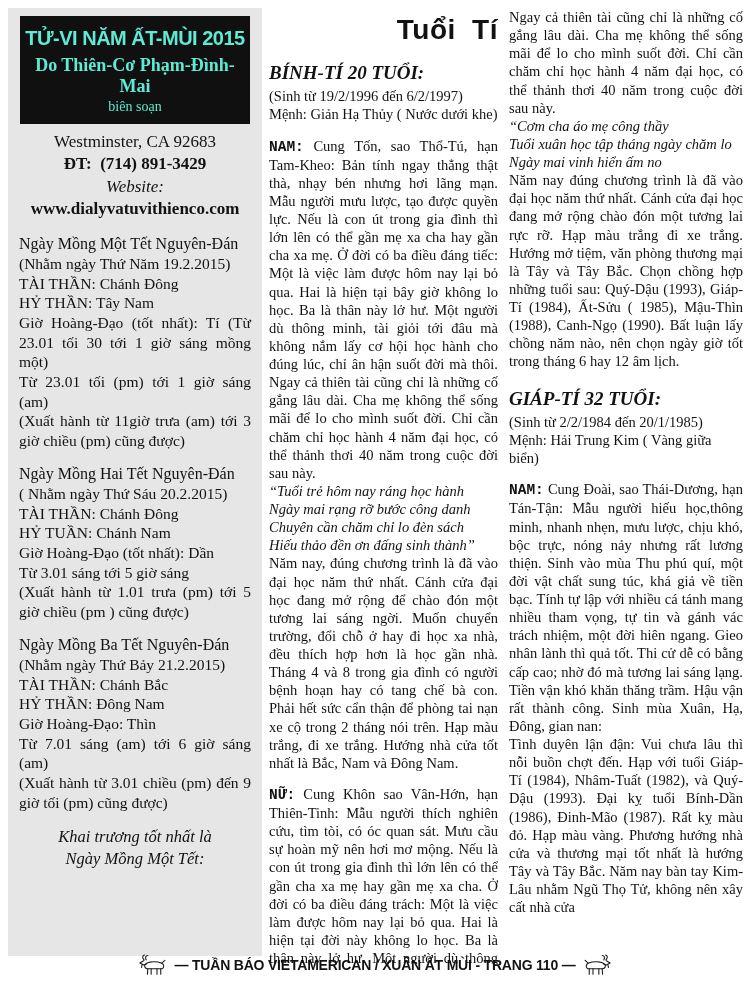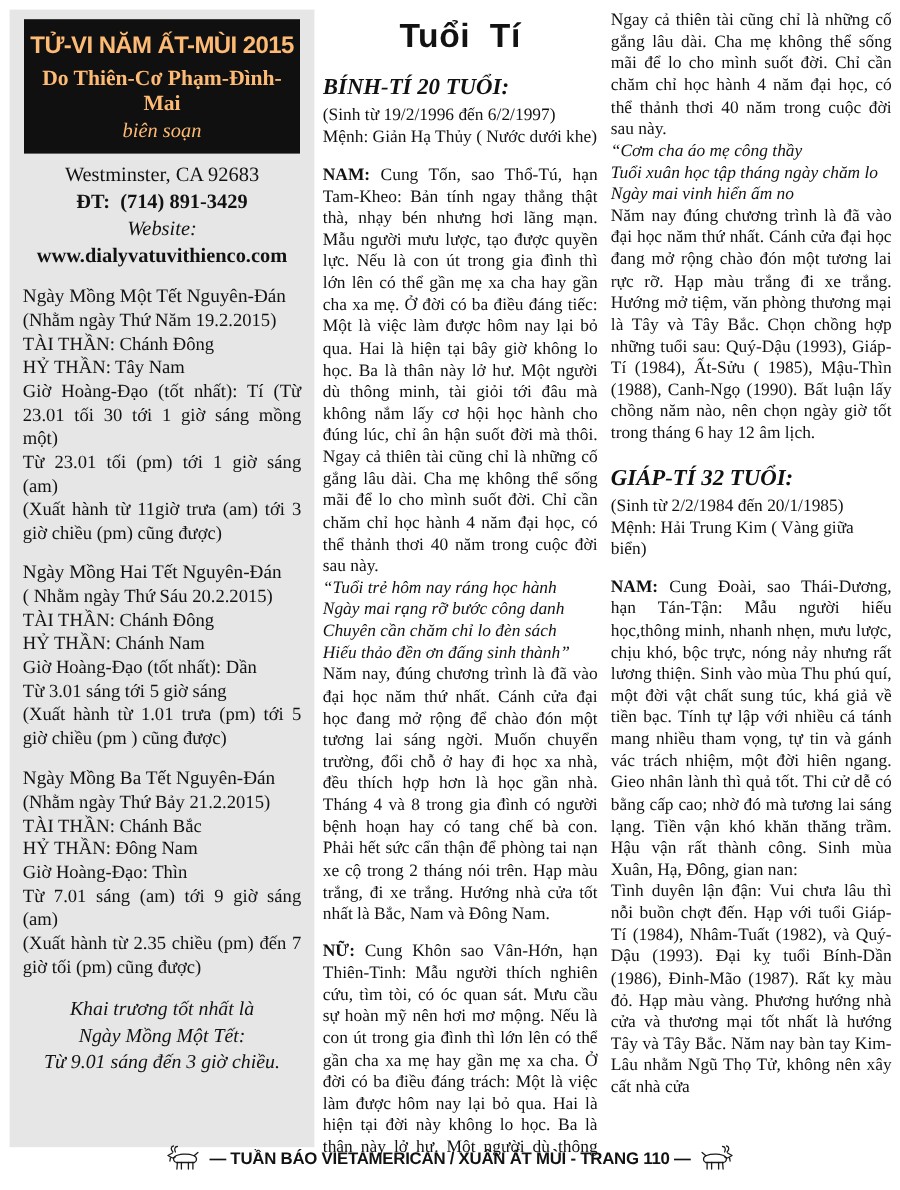--- a/index.html
+++ b/index.html
@@ -3,51 +3,51 @@
 <meta charset="utf-8">
 <style>
   html,body{margin:0;padding:0;background:#ffffff;}
   body{width:750px;height:992px;overflow:hidden;position:relative;
        font-family:"Liberation Serif",serif;color:#121212;}
   .page{position:relative;width:750px;height:992px;background:#ffffff;}
 
   
   .sidebar{position:absolute;left:8px;top:8px;width:254px;height:948px;
            background:#e6e6e6;box-sizing:border-box;padding:8px 11px;overflow:hidden;}
-  .ib-header{background:#101010;color:#fdba74;text-align:center;
+  .ib-header{background:#101010;color:#5eead4;text-align:center;
              padding:11px 2px 9px;margin:0 1px;}
   .ib-title{font-family:"Liberation Sans",sans-serif;font-weight:bold;
             font-size:20px;letter-spacing:-0.5px;}
   .ib-byline{font-size:18px;font-weight:bold;margin-top:5px;text-align:center;}
-  .ib-byline2{font-size:17px;margin-top:2px;font-style:italic;}
+  .ib-byline2{font-size:14px;margin-top:2px;}
   .address{text-align:center;font-size:17px;line-height:1.32;margin-top:7px;}
   .addr-phone-label{font-weight:bold;}
   .addr-phone{font-weight:bold;}
   .addr-website-label{font-style:italic;}
   .addr-website{font-weight:bold;}
 
   .day{margin-top:13px;font-size:15.5px;line-height:1.27;text-align:justify;}
   .day-heading{font-weight:normal;font-size:16px;}
   .day-line{}
   .day-line.italic{}
   .closing{margin-top:14px;font-style:italic;text-align:center;
            font-size:16.5px;line-height:1.32;}
 
   
   .colmid{position:absolute;left:269px;top:12px;width:229px;height:952px;overflow:hidden;}
   .colright{position:absolute;left:509px;top:8px;width:234px;height:952px;overflow:hidden;}
-  .article-title{text-align:center;font-family:"Liberation Sans",sans-serif;
+  .article-title{text-align:right;font-family:"Liberation Sans",sans-serif;
                  font-weight:bold;font-size:28px;letter-spacing:0.5px;word-spacing:8px;
                  margin:2px 0 16px;}
   .b-heading{font-size:19px;font-weight:bold;margin:4px 0 3px;font-style:italic;}
   .b-sub{font-size:14.5px;line-height:1.26;}
   .b-para{font-size:14.5px;line-height:1.25;text-align:justify;}
   .b-poem{font-size:14.5px;line-height:1.25;font-style:italic;}
   .b-spacer{height:13px;}
-  .lead{font-weight:bold;}
+  .lead{font-weight:bold;font-family:Liberation Mono, monospace;}
 
   
   .footer{position:absolute;left:0;top:954px;width:750px;display:flex;
           align-items:center;justify-content:center;gap:7px;}
   .footer-text{font-family:"Liberation Sans",sans-serif;font-weight:bold;
                font-size:14px;letter-spacing:-0.2px;white-space:nowrap;}
   .goat{display:block;}
   .goat.flip{transform:scaleX(-1);}
 </style>
 </head>
@@ -74,39 +74,38 @@
           <div class="day-line">TÀI THẦN:  Chánh Đông</div>
           <div class="day-line">HỶ THẦN:  Tây Nam</div>
           <div class="day-line">Giờ Hoàng-Đạo (tốt nhất): Tí (Từ 23.01 tối 30 tới 1 giờ sáng mồng một)</div>
           <div class="day-line">Từ 23.01 tối (pm) tới 1 giờ sáng (am)</div>
           <div class="day-line italic">(Xuất hành từ 11giờ trưa (am) tới 3 giờ chiều (pm) cũng được)</div>
         </div>
         <div class="day">
           <div class="day-heading">Ngày Mồng Hai Tết Nguyên-Đán</div>
           <div class="day-line">( Nhằm ngày Thứ Sáu 20.2.2015)</div>
           <div class="day-line">TÀI THẦN:  Chánh Đông</div>
-          <div class="day-line">HỶ THẦN:  Chánh Nam</div>
+          <div class="day-line">HỶ TUẦN:  Chánh Nam</div>
           <div class="day-line">Giờ Hoàng-Đạo (tốt nhất): Dần</div>
           <div class="day-line">Từ 3.01 sáng tới 5 giờ sáng</div>
           <div class="day-line">(Xuất hành từ 1.01 trưa (pm) tới 5 giờ chiều (pm ) cũng được)</div>
         </div>
         <div class="day">
           <div class="day-heading">Ngày Mồng Ba Tết Nguyên-Đán</div>
           <div class="day-line">(Nhằm ngày Thứ Bảy 21.2.2015)</div>
           <div class="day-line">TÀI THẦN:  Chánh Bắc</div>
           <div class="day-line">HỶ THẦN: Đông Nam</div>
           <div class="day-line">Giờ Hoàng-Đạo: Thìn</div>
-          <div class="day-line">Từ 7.01 sáng (am) tới 9 giờ sáng (am)</div>
-          <div class="day-line">(Xuất hành từ 2.35 chiều (pm) đến 7 giờ tối (pm) cũng được)</div>
+          <div class="day-line">Từ 7.01 sáng (am) tới 6 giờ sáng (am)</div>
+          <div class="day-line">(Xuất hành từ 3.01 chiều (pm) đến 9 giờ tối (pm) cũng được)</div>
         </div>
       </div>
     <div class="closing">
         <div class="closing-line">Khai trương tốt nhất là</div>
         <div class="closing-line">Ngày Mồng Một Tết:</div>
-        <div class="closing-line">Từ 9.01  sáng  đến 3 giờ  chiều.</div>
       </div>
   </div>
 
   <div class="colmid">
     <div class="article-title">Tuổi Tí</div>
     <div>
         <div class="b-heading">BÍNH-TÍ 20 TUỔI:</div>
         <div class="b-sub">(Sinh từ 19/2/1996 đến 6/2/1997)</div>
         <div class="b-sub">Mệnh: Giản Hạ Thủy ( Nước dưới khe)</div>
         <div class="b-spacer"></div>

